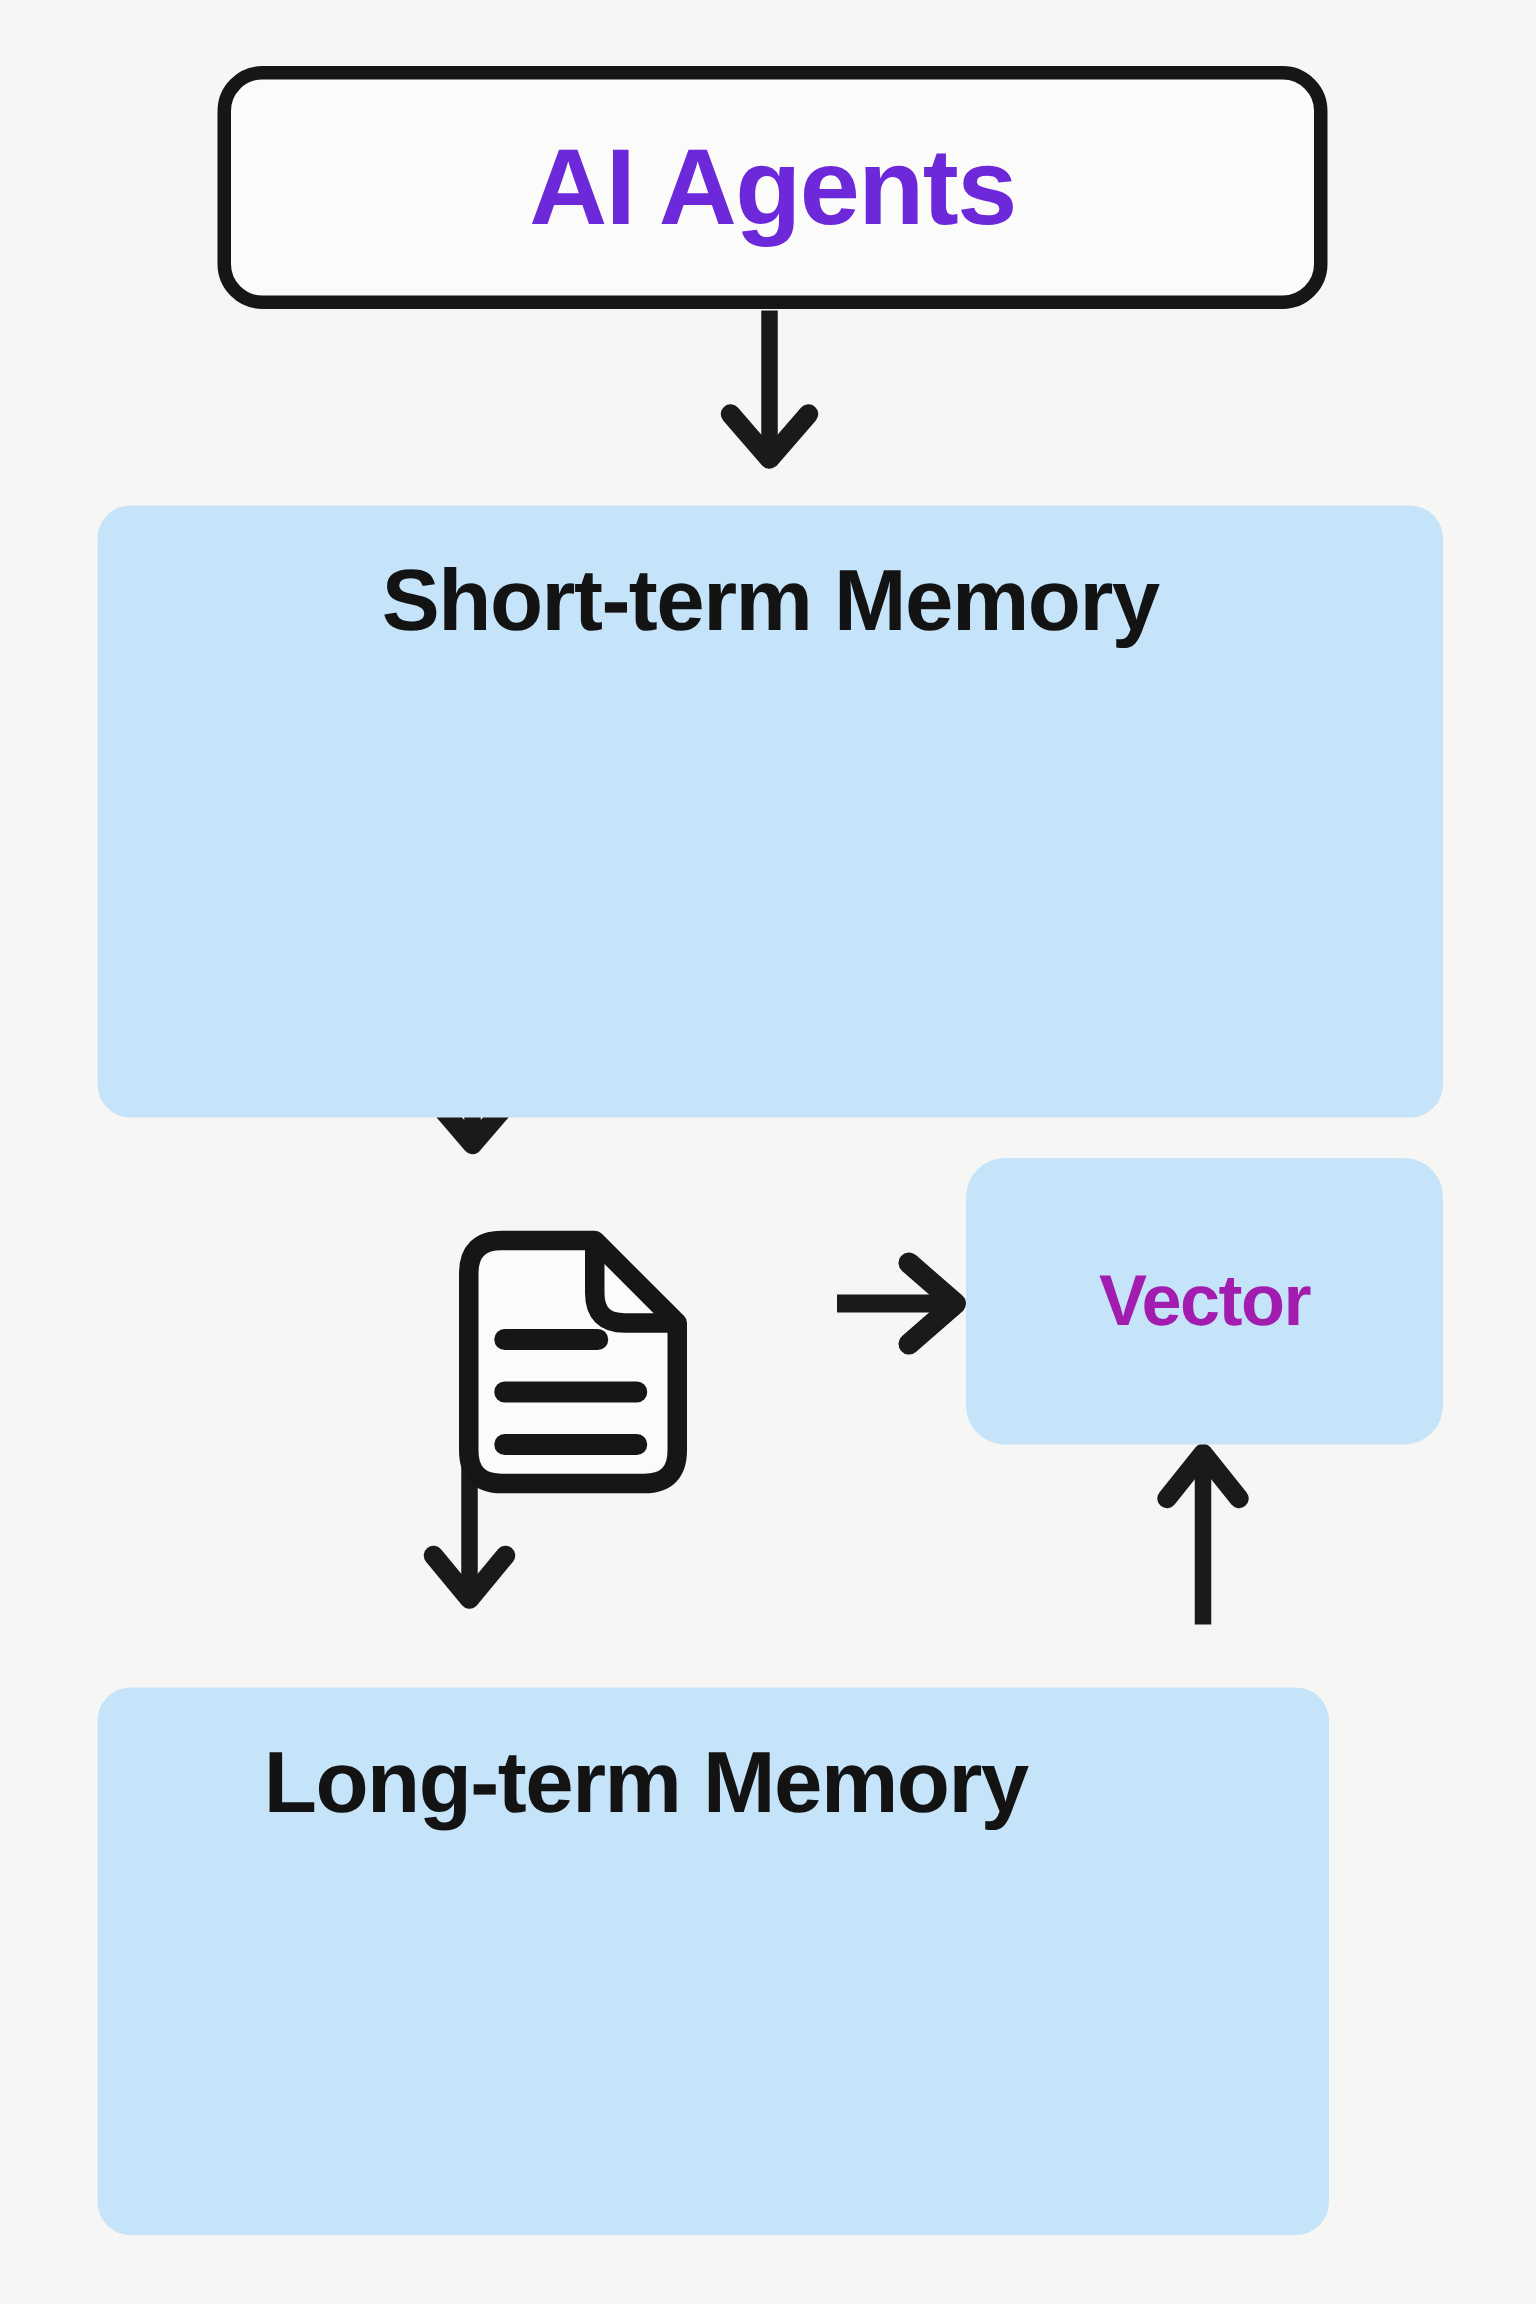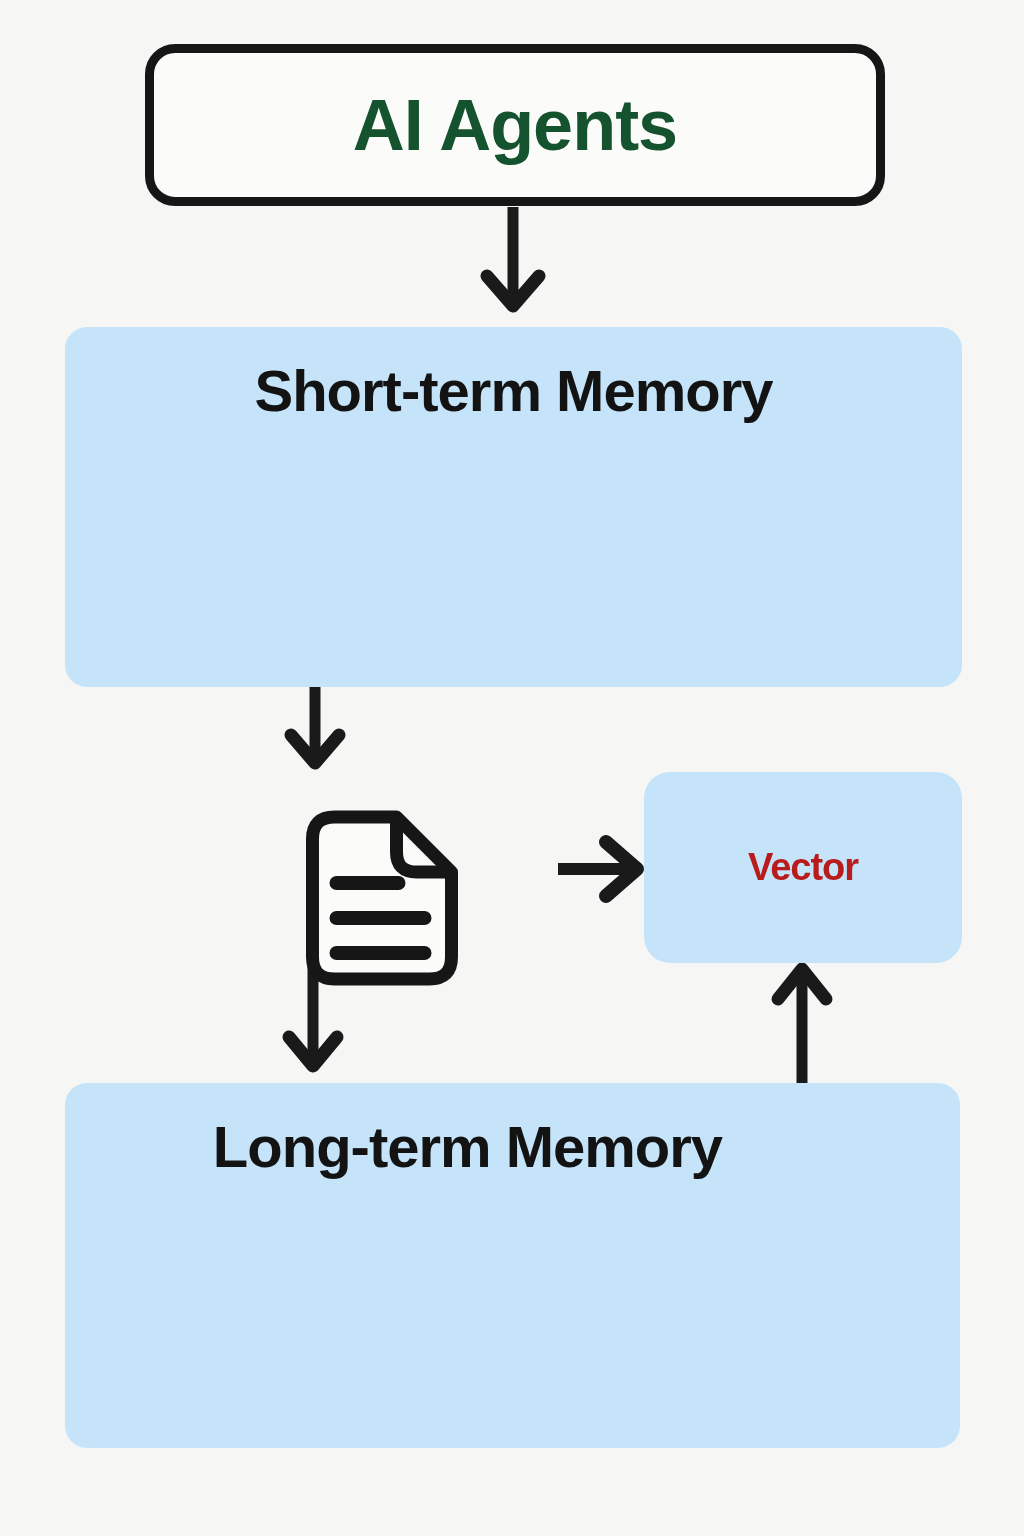--- a/index.html
+++ b/index.html
@@ -12,26 +12,26 @@
   .canvas{position:relative;width:1024px;height:1536px;}
   .arrows{position:absolute;left:0;top:0;width:1024px;height:1536px;pointer-events:none;}
   .node{position:absolute;box-sizing:border-box;}
 
   .ai-box{
     left:145px;top:44px;width:740px;height:162px;
     background:#fbfbfa;border:9px solid #161616;border-radius:30px;
     display:flex;align-items:center;justify-content:center;
   }
   .ai-box .lbl{
-    font-size:72px;font-weight:700;color:#14532d;letter-spacing:-1px;
+    font-size:72px;font-weight:700;color:#6d28d9;letter-spacing:-1px;
   }
 
   .blue-box{background:#c5e4fa;border-radius:22px;}
-  .short-box{left:65px;top:327px;width:897px;height:360px;}
-  .long-box{left:65px;top:1083px;width:895px;height:365px;}
+  .short-box{left:65px;top:337px;width:897px;height:408px;}
+  .long-box{left:65px;top:1125px;width:821px;height:365px;}
 
   .box-title{
     position:absolute;left:0;top:30px;width:100%;
     text-align:center;font-size:58px;font-weight:700;color:#131313;letter-spacing:-1px;
   }
   .long-box .box-title{transform:translateX(-45px);}
 
   .llm-box{
     left:66px;top:778px;width:489px;height:181px;
     background:#15395b;border-radius:26px;
@@ -41,21 +41,21 @@
     font-size:96px;font-weight:700;color:#f4f6f8;letter-spacing:-2px;
     text-shadow:0 0 3px rgba(0,0,0,.45);
   }
 
   .vdb-box{
     left:644px;top:772px;width:318px;height:191px;
     background:#c5e4fa;border-radius:26px;
     display:flex;flex-direction:column;align-items:center;justify-content:center;
   }
   .vdb-box .line{
-    font-size:38px;font-weight:700;color:#b91c1c;line-height:1.23;letter-spacing:-1px;
+    font-size:48px;font-weight:700;color:#a21caf;line-height:1.23;letter-spacing:-1px;
   }
 
   .icon{position:absolute;}
   .doc-icon{left:234px;top:481px;}
 </style>
 </head>
 <body>
 
 <div class="canvas">
 

